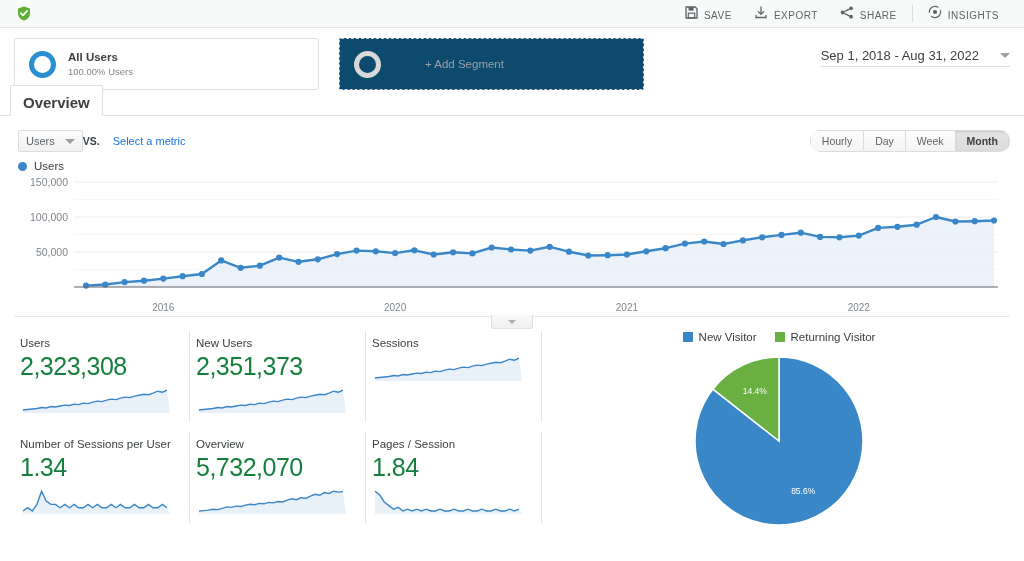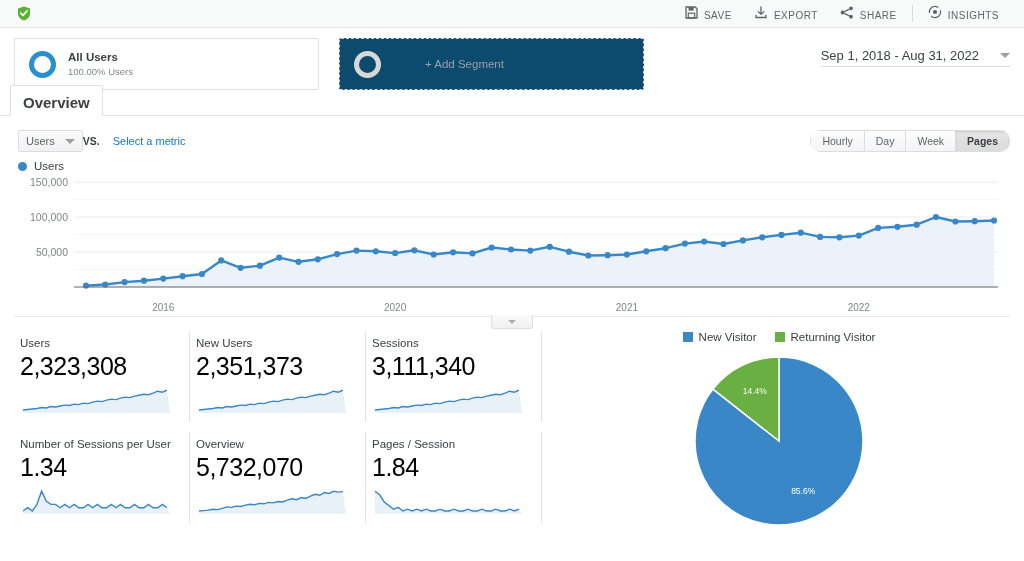--- a/index.html
+++ b/index.html
@@ -162,21 +162,21 @@
     width:528px;
     display:grid; grid-template-columns:repeat(3,1fr);
   }
   .mcard {
     padding:6px 14px 0 6px;
     border-right:1px solid #e4e4e4;
     height:91px;
   }
   .mcard-label { font-size:11.5px; color:#3c4043; }
   .mcard-value {
-    font-size:25px; color:#000000; font-weight:normal;
+    font-size:25px; color:#15803d; font-weight:normal;
     letter-spacing:-0.5px; margin-top:3px; line-height:1.15;
   }
   .spark { margin-top:4px; }
   .spark svg { display:block; }
 
   .pie-panel {
     flex:1; display:flex; flex-direction:column; align-items:center;
     position:relative; margin-left:6px;
   }
   .pie-legend {
@@ -268,21 +268,21 @@
   <div class="metric-select">
     <span>Users</span>
     <span class="caret"></span>
   </div>
   <div class="vs-label">VS.</div>
   <div class="select-metric-link">Select a metric</div>
   <div class="granularity">
     <div class="gbtn">Hourly</div>
     <div class="gbtn">Day</div>
     <div class="gbtn">Week</div>
-    <div class="gbtn active">Pages</div>
+    <div class="gbtn active">Month</div>
   </div>
 </div>
 
 <div class="chart-legend">
   <span class="legend-dot"></span>
   <span>Users</span>
 </div>
 
 <div class="chart-wrap">
   <svg id="main-chart" width="996" height="124" viewBox="0 0 996 124">
@@ -381,21 +381,20 @@
       <div class="mcard-value">2,351,373</div>
       <div class="spark">
           <svg width="150" height="28" viewBox="0 0 150 28">
             <path d="M3.0,25.0 L 7.6,24.5 L 12.3,24.0 L 16.9,23.5 L 21.6,22.5 L 26.2,23.0 L 30.9,21.5 L 35.5,22.0 L 40.2,21.0 L 44.8,20.1 L 49.5,20.5 L 54.1,19.1 L 58.7,19.6 L 63.4,18.1 L 68.0,18.6 L 72.7,17.1 L 77.3,16.1 L 82.0,16.6 L 86.6,15.1 L 91.3,14.1 L 95.9,14.6 L 100.5,13.1 L 105.2,12.1 L 109.8,12.6 L 114.5,11.1 L 119.1,10.2 L 123.8,9.2 L 128.4,9.7 L 133.1,8.2 L 137.7,6.2 L 142.4,7.2 L 147.0,5.2 L 150,28 L 3,28 Z" fill="#e8f0f8"></path>
             <path d="M3.0,25.0 L 7.6,24.5 L 12.3,24.0 L 16.9,23.5 L 21.6,22.5 L 26.2,23.0 L 30.9,21.5 L 35.5,22.0 L 40.2,21.0 L 44.8,20.1 L 49.5,20.5 L 54.1,19.1 L 58.7,19.6 L 63.4,18.1 L 68.0,18.6 L 72.7,17.1 L 77.3,16.1 L 82.0,16.6 L 86.6,15.1 L 91.3,14.1 L 95.9,14.6 L 100.5,13.1 L 105.2,12.1 L 109.8,12.6 L 114.5,11.1 L 119.1,10.2 L 123.8,9.2 L 128.4,9.7 L 133.1,8.2 L 137.7,6.2 L 142.4,7.2 L 147.0,5.2" fill="none" stroke="#3a87c8" stroke-width="1.4"></path>
           </svg>
         </div>
     </div>
     <div class="mcard">
       <div class="mcard-label">Sessions</div>
-      <div class="mcard-value">3,111,340</div>
       <div class="spark">
           <svg width="150" height="28" viewBox="0 0 150 28">
             <path d="M3.0,25.0 L 7.6,24.5 L 12.3,24.0 L 16.9,23.5 L 21.6,22.5 L 26.2,23.0 L 30.9,21.5 L 35.5,22.0 L 40.2,21.0 L 44.8,20.1 L 49.5,20.5 L 54.1,19.1 L 58.7,19.6 L 63.4,18.1 L 68.0,18.6 L 72.7,17.1 L 77.3,16.1 L 82.0,16.6 L 86.6,15.1 L 91.3,14.1 L 95.9,14.6 L 100.5,13.1 L 105.2,12.1 L 109.8,12.6 L 114.5,11.1 L 119.1,10.2 L 123.8,9.2 L 128.4,9.7 L 133.1,8.2 L 137.7,6.2 L 142.4,7.2 L 147.0,5.2 L 150,28 L 3,28 Z" fill="#e8f0f8"></path>
             <path d="M3.0,25.0 L 7.6,24.5 L 12.3,24.0 L 16.9,23.5 L 21.6,22.5 L 26.2,23.0 L 30.9,21.5 L 35.5,22.0 L 40.2,21.0 L 44.8,20.1 L 49.5,20.5 L 54.1,19.1 L 58.7,19.6 L 63.4,18.1 L 68.0,18.6 L 72.7,17.1 L 77.3,16.1 L 82.0,16.6 L 86.6,15.1 L 91.3,14.1 L 95.9,14.6 L 100.5,13.1 L 105.2,12.1 L 109.8,12.6 L 114.5,11.1 L 119.1,10.2 L 123.8,9.2 L 128.4,9.7 L 133.1,8.2 L 137.7,6.2 L 142.4,7.2 L 147.0,5.2" fill="none" stroke="#3a87c8" stroke-width="1.4"></path>
           </svg>
         </div>
     </div>
     <div class="mcard">
       <div class="mcard-label">Number of Sessions per User</div>
       <div class="mcard-value">1.34</div>

